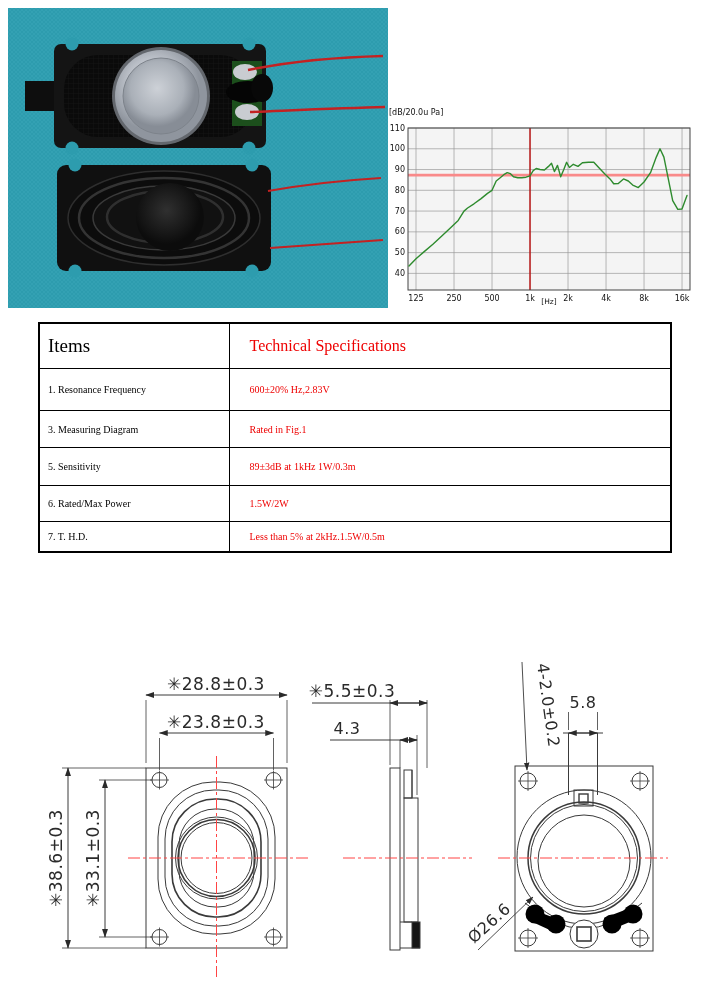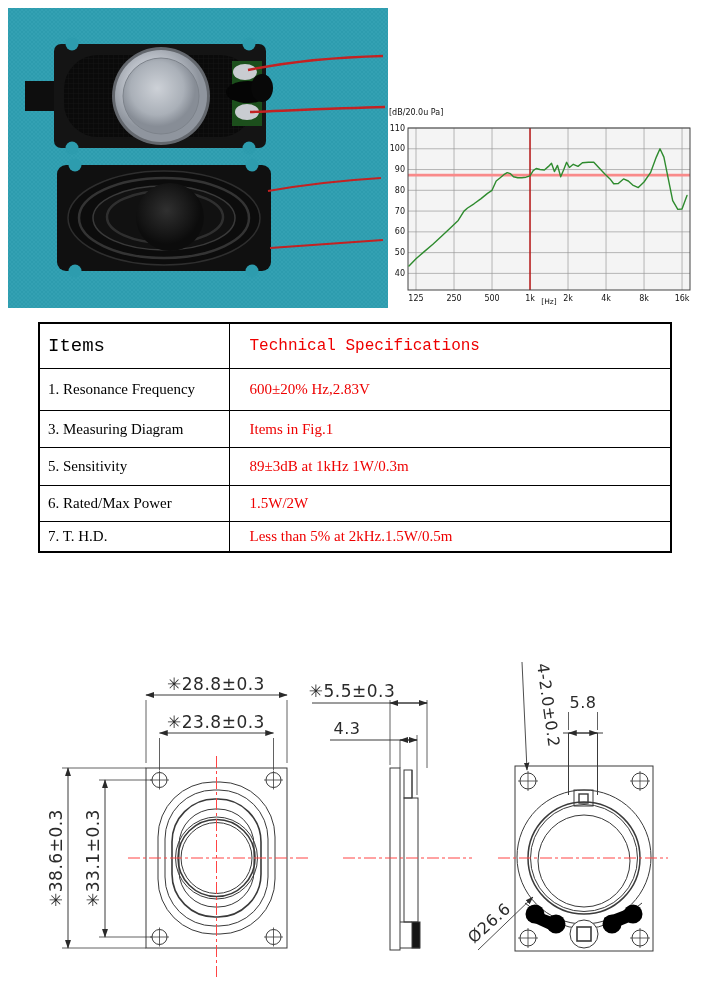--- a/index.html
+++ b/index.html
@@ -6,23 +6,23 @@
   #page{position:relative;width:709px;height:987px;background:#fff;overflow:hidden;
         font-family:"Liberation Serif", serif;}
   
   #photo{position:absolute;left:8px;top:8px;width:380px;height:300px;}
   
   #chart-wrap{position:absolute;left:388px;top:104px;width:318px;height:212px;}
   
   #spec{position:absolute;left:38px;top:322px;}
   table.spec{border-collapse:collapse;width:634px;border:2px solid #000;table-layout:fixed;}
   table.spec td{border:1px solid #000;vertical-align:middle;padding:0 0 0 8px;
-                font-family:"Liberation Serif", serif;font-size:15px;color:#000;}
+                font-family:"Liberation Serif", serif;font-size:10px;color:#000;}
   table.spec col.c1{width:190px;}
-  table.spec tr.hdr td{height:44px;font-family:Liberation Mono, monospace;}
+  table.spec tr.hdr td{height:44px;}
   table.spec tr.hdr td.item-cell{font-size:19px;}
   table.spec tr.hdr td.val-cell{font-size:16px;}
   table.spec td.val-cell{color:#ee0000;padding-left:20px;}
   table.spec tr.r1 td{height:41px;}
   table.spec tr.r2 td,table.spec tr.r3 td,table.spec tr.r4 td{height:36px;}
   table.spec tr.r5 td{height:37px;}
   table.spec tr.r6 td{height:35px;}
   table.spec tr.r7 td{height:29px;}
   table.spec tr.r8 td{height:26px;}
   
@@ -155,21 +155,21 @@
           <tr class="hdr">
         <td class="item-cell">Items</td>
         <td class="val-cell">Technical Specifications</td>
       </tr>
       <tr class="r1">
         <td>1. Resonance Frequency</td>
         <td class="val-cell">600±20% Hz,2.83V</td>
       </tr>
       <tr class="r3">
         <td>3. Measuring Diagram</td>
-        <td class="val-cell">Items in Fig.1</td>
+        <td class="val-cell">Rated in Fig.1</td>
       </tr>
       <tr class="r5">
         <td>5. Sensitivity</td>
         <td class="val-cell">89±3dB at 1kHz 1W/0.3m</td>
       </tr>
       <tr class="r6">
         <td>6. Rated/Max Power</td>
         <td class="val-cell">1.5W/2W</td>
       </tr>
       <tr class="r7">

